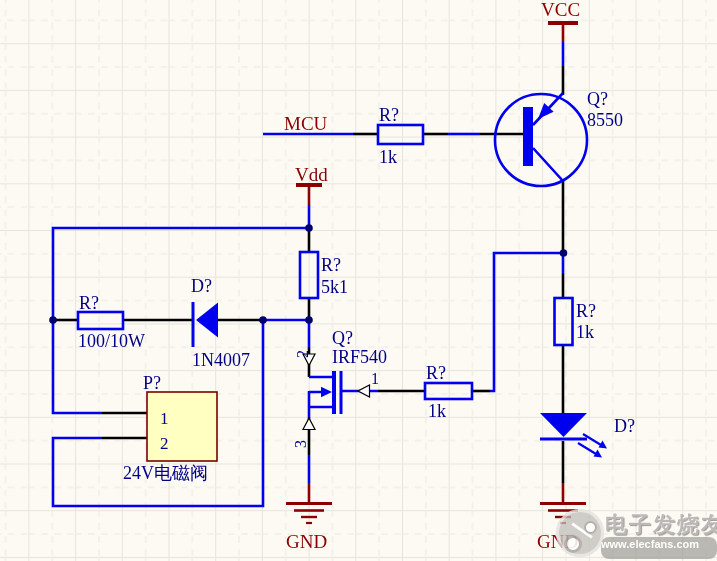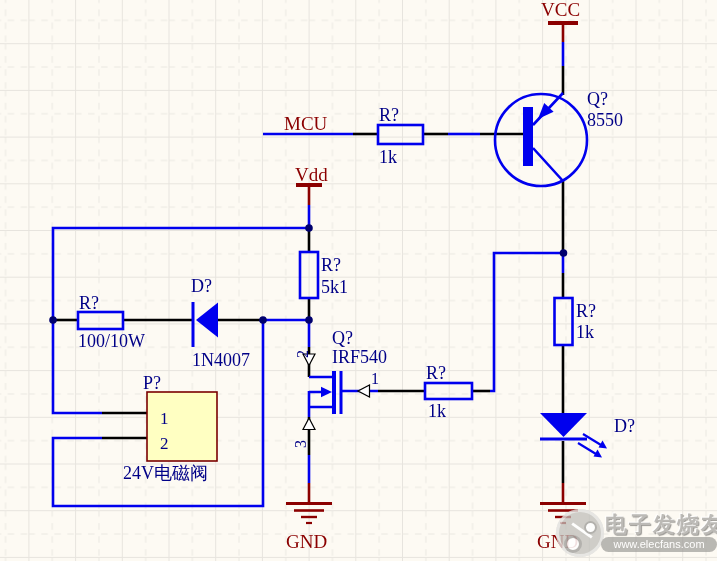--- a/index.html
+++ b/index.html
@@ -14,23 +14,23 @@
   .wm-logo{position:absolute;left:52px;top:15px;width:48px;height:48px;border-radius:50%;
            background:rgba(192,190,186,.85);box-shadow:inset 0 0 0 3px rgba(255,255,255,.5);}
   .wm-pad1{position:absolute;left:8px;top:26px;width:12px;height:12px;border-radius:50%;
            background:#fff;border:3px solid rgba(160,158,154,.9);}
   .wm-pad2{position:absolute;left:28px;top:12px;width:9px;height:9px;border-radius:50%;
            background:#fff;border:2px solid rgba(160,158,154,.9);}
   .wm-trace{position:absolute;left:14px;top:20px;width:24px;height:3px;background:#fff;transform:rotate(35deg);}
   .wm-name{position:absolute;left:101px;top:16px;font-size:22px;font-weight:bold;color:#b4b2ae;
            letter-spacing:2px;font-family:"Liberation Sans","DejaVu Sans",sans-serif;
            text-shadow:-1px -1px 0 #ffffff,1px 1px 1px #8f8d89;white-space:nowrap;}
-  .wm-band{position:absolute;left:97px;top:43px;width:116px;height:15px;border-radius:8px;
-           background:rgba(158,156,152,.8);color:#fff;font-size:11px;font-weight:normal;
-           text-align:center;line-height:15px;font-family:"Liberation Sans","DejaVu Sans",sans-serif;}
+  .wm-band{position:absolute;left:97px;top:43px;width:116px;height:22px;border-radius:8px;
+           background:rgba(158,156,152,.8);color:#fff;font-size:11px;font-weight:bold;
+           text-align:left;line-height:15px;font-family:"Liberation Sans","DejaVu Sans",sans-serif;}
 </style>
 </head>
 <body>
 
 <div class="stage">
 <svg width="717" height="561" viewBox="0 0 717 561">
   <defs>
     <pattern id="grid" width="46.7" height="46.7" patternUnits="userSpaceOnUse" patternTransform="translate(28.4,43.2)">
       <path d="M0,0.5 H46.7 M0.5,0 V46.7" stroke="#E7E4DE" stroke-width="1" fill="none"></path>
       <path d="M23.85,0 V46.7 M0,23.85 H46.7" stroke="#EAE7E1" stroke-width="1" stroke-dasharray="6.5 6.5" fill="none"></path>

